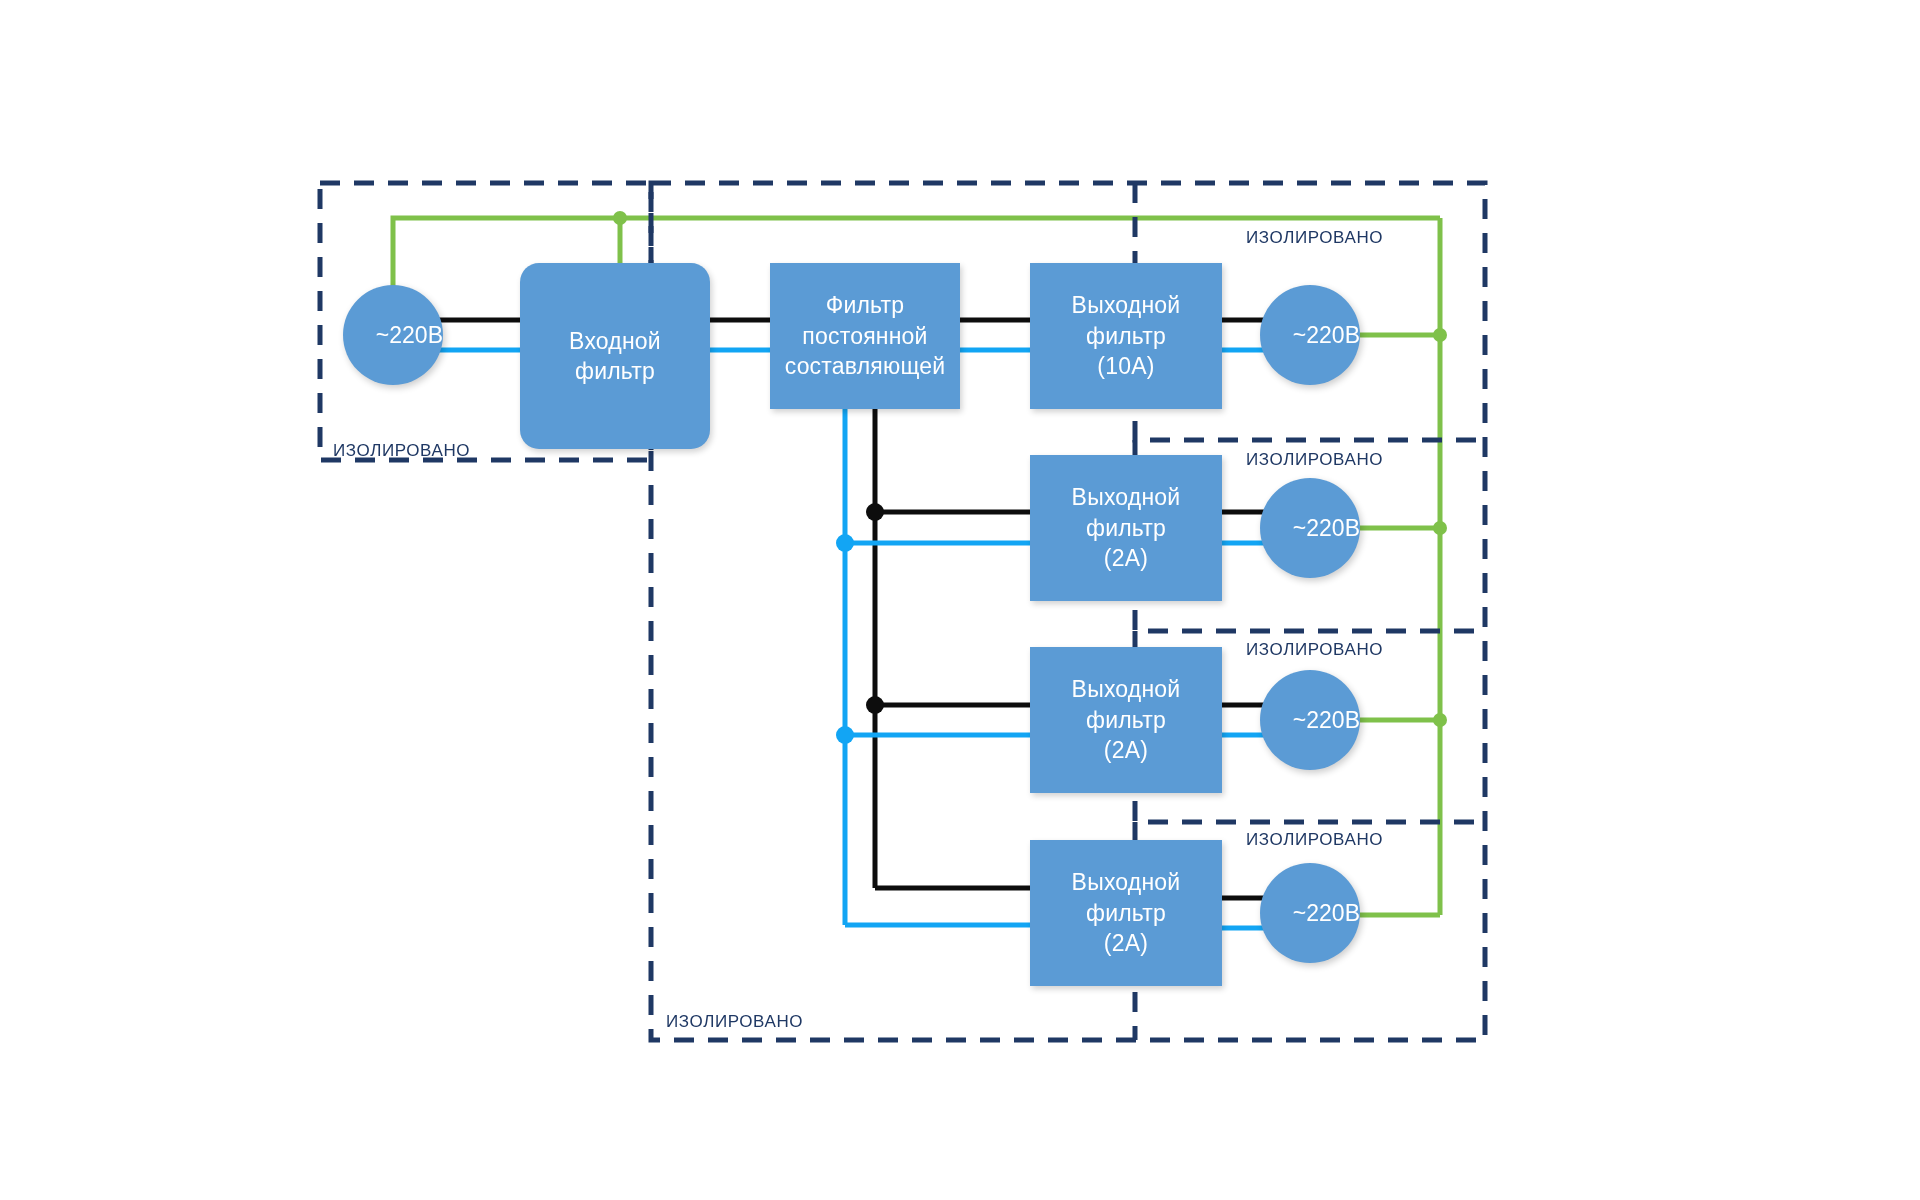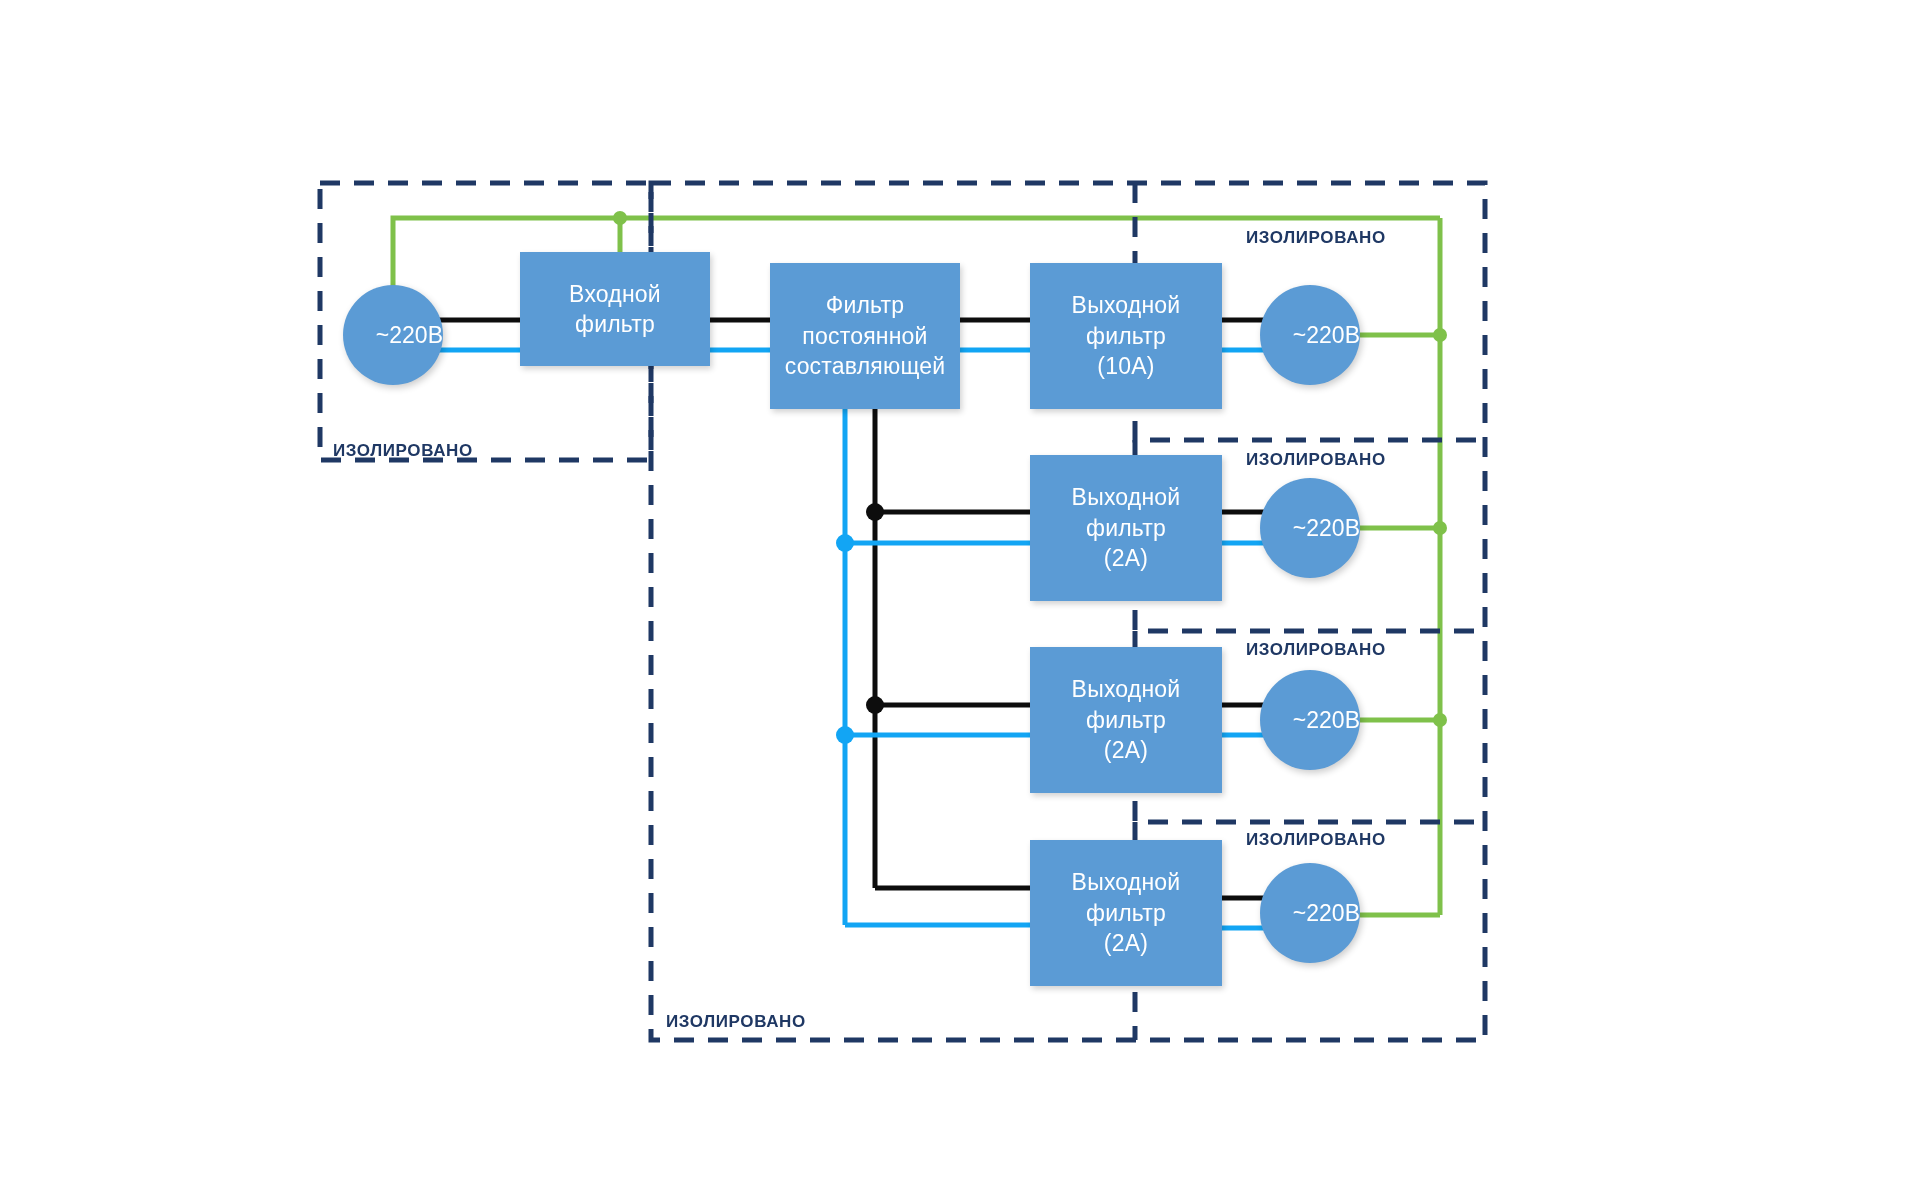--- a/index.html
+++ b/index.html
@@ -51,21 +51,21 @@
     align-items: center;
     justify-content: flex-end;
     text-align: center;
     font-size: 23px;
     box-shadow: 2px 3px 7px rgba(0,0,0,0.20);
   }
   .zone-label {
     position: absolute;
     color: #1F3864;
     font-size: 17px;
-    font-weight: bold;
+    font-weight: normal;
     letter-spacing: 0.6px;
     white-space: nowrap;
   }
 </style>
 </head>
 <body>
 
 <div id="diagram-root">
 
   <svg class="layer" viewBox="0 0 1920 1200" xmlns="http://www.w3.org/2000/svg">
@@ -173,21 +173,21 @@
   </div>
 
   <div class="node-circle" style="left:1260px; top:670px; width:100px; height:100px;">
     <span>~220В</span>
   </div>
 
   <div class="node-circle" style="left:1260px; top:863px; width:100px; height:100px;">
     <span>~220В</span>
   </div>
 
-  <div class="node-box" style="left:520px; top:252px; width:190px; height:114px;">
+  <div class="node-box" style="left:520px; top:263px; width:190px; height:186px;border-radius:19px;">
     <span>Входной
 фильтр</span>
   </div>
 
   <div class="node-box" style="left:770px; top:263px; width:190px; height:146px;">
     <span>Фильтр
 постоянной
 составляющей</span>
   </div>
 

